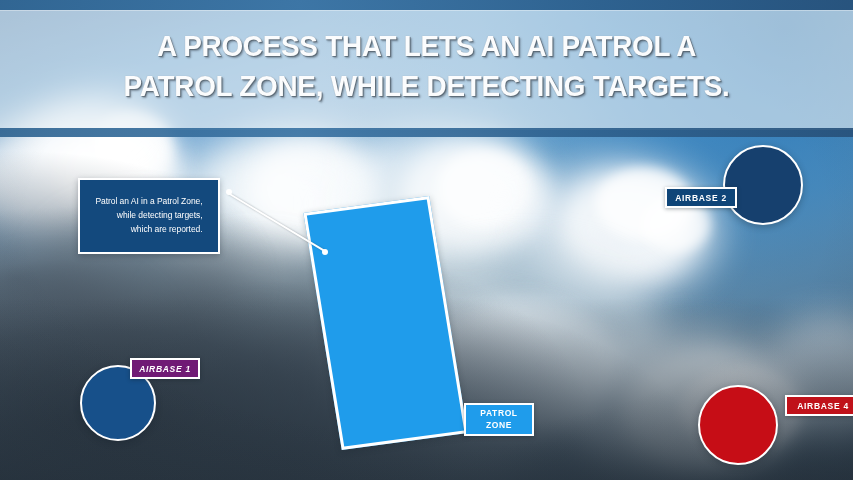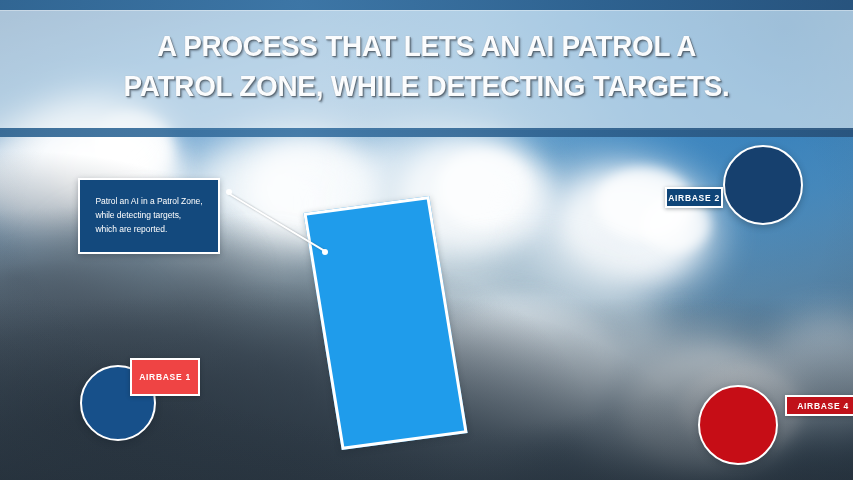--- a/index.html
+++ b/index.html
@@ -146,21 +146,21 @@
     box-sizing: border-box;
     display: flex;
     align-items: center;
     justify-content: center;
     box-shadow: 0 2px 6px rgba(20,30,40,.3);
   }
   .callout-text {
     color: #ffffff;
     font-size: 8.5px;
     line-height: 1.62;
-    text-align: left;
+    text-align: right;
     white-space: pre-line;
     letter-spacing: -0.05px;
     padding: 0 5px;
   }
 
   
   .circle {
     position: absolute;
     border-radius: 50%;
     border: 2px solid #ffffff;
@@ -251,28 +251,32 @@
   <div class="leader-dot a"></div>
   <div class="leader-dot b"></div>
 
   <div class="callout">
     <div class="callout-text">Patrol an AI in a Patrol Zone,
 while detecting targets,
 which are reported.</div>
   </div>
 
   <div class="circle" style="left:80px; top:365px; width:76px; height:76px; background:#17508a;"></div>
-  <div class="map-label" style="left:130px; top:358px; width:70px; height:38px; background:#ef4444;">
+  <div class="map-label" style="left:130px; top:358px; width:70px; height:21px; background:#701a75;font-style:italic;">
     <span>AIRBASE 1</span>
   </div>
 
   <div class="circle" style="left:723px; top:145px; width:80px; height:80px; background:#16406e;"></div>
-  <div class="map-label" style="left:665px; top:187px; width:58px; height:21px; background:#0f4578;">
+  <div class="map-label" style="left:665px; top:187px; width:72px; height:21px; background:#0f4578;">
     <span>AIRBASE 2</span>
   </div>
 
   <div class="circle" style="left:698px; top:385px; width:80px; height:80px; background:#c60d16;"></div>
   <div class="map-label" style="left:763px; top:395px; width:76px; height:21px; background:#c0121a;margin-left:22px;">
     <span>AIRBASE 4</span>
   </div>
 
+  <div class="map-label zone-label" style="left:464px; top:403px; width:70px; height:33px; background:#1f9ceb;">
+    <span>PATROL
+ZONE</span>
+  </div>
 
 </div>
 
 </body></html>

